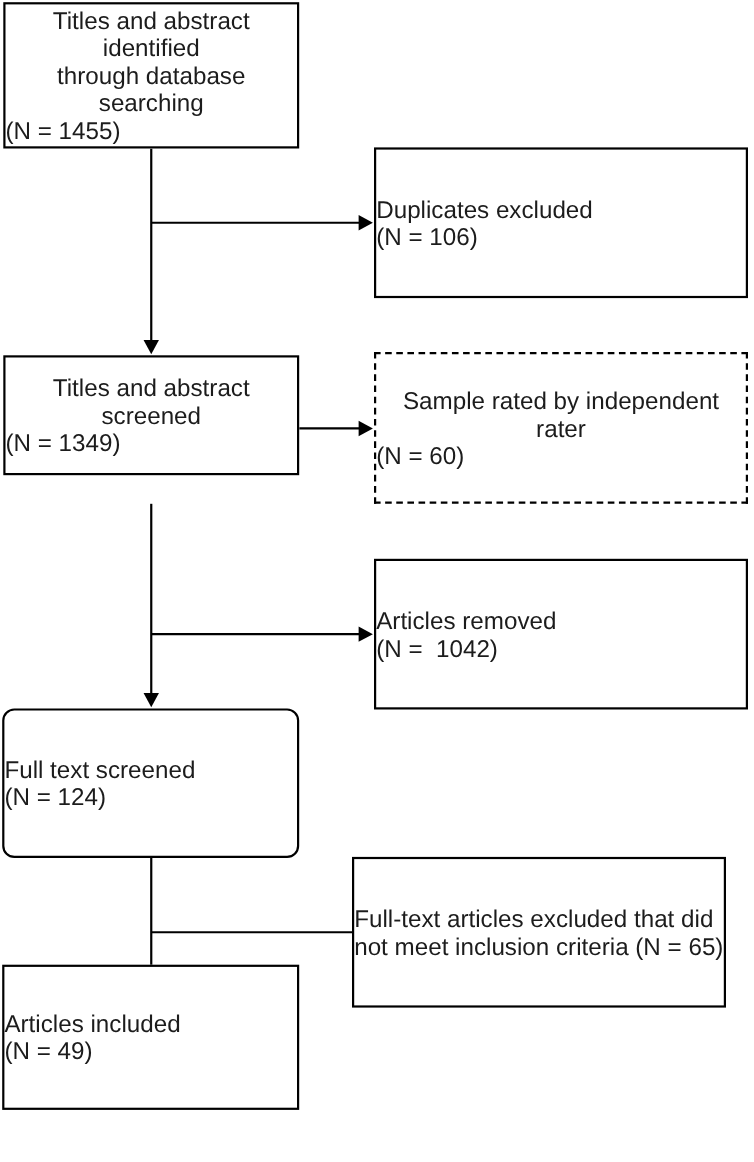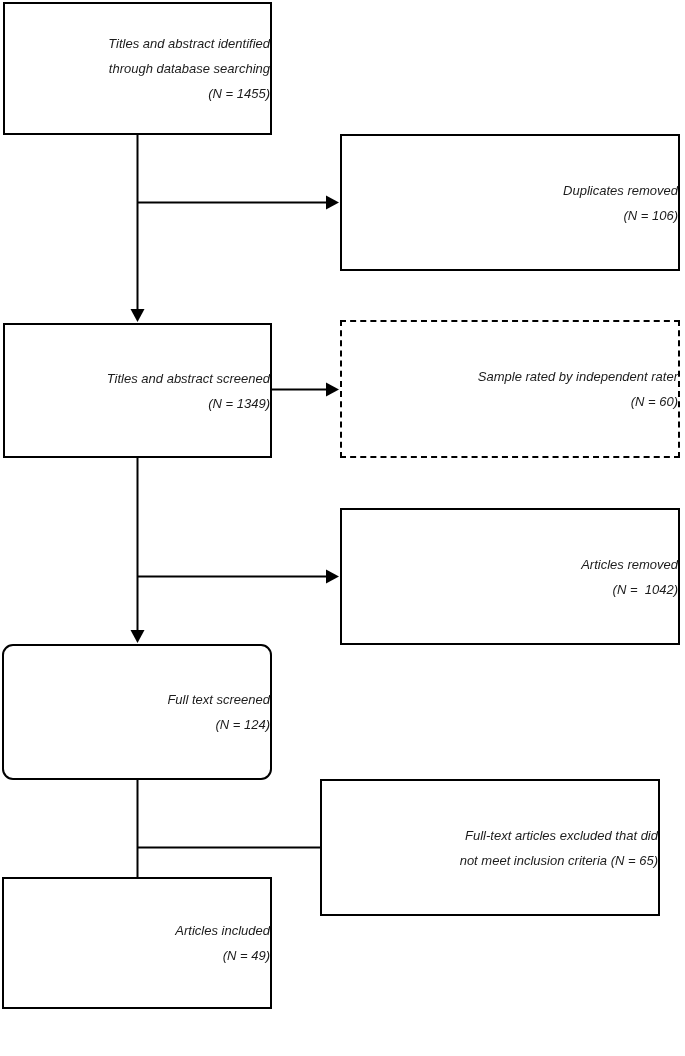--- a/index.html
+++ b/index.html
@@ -17,32 +17,31 @@
     width: 685px; height: 1056px;
   }
   .box {
     position: absolute;
     box-sizing: border-box;
     background: #ffffff;
     border: 2px solid #000000;
     display: flex;
     flex-direction: column;
     justify-content: center;
-    align-items: flex-end;
+    align-items: flex-start;
     text-align: center;
     color: #1c1c1c;
-    font-size: 13px;
+    font-size: 22px;
     line-height: 25px;
-    font-style: italic;
   }
   .box.dashed { border-style: dashed; }
   .box-line { white-space: pre-wrap; }
   #box-identified   { left: 3px;   top: 2px;   width: 269px; height: 133px; }
   #box-duplicates   { left: 340px; top: 134px; width: 340px; height: 137px; }
-  #box-screened     { left: 3px;   top: 323px; width: 269px; height: 135px; }
+  #box-screened     { left: 3px;   top: 323px; width: 269px; height: 109px; }
   #box-sample-rated { left: 340px; top: 320px; width: 340px; height: 138px; }
   #box-removed      { left: 340px; top: 508px; width: 340px; height: 137px; }
   #box-fulltext     { left: 2px;   top: 644px; width: 270px; height: 136px; border-radius: 11px; }
   #box-excluded     { left: 320px; top: 779px; width: 340px; height: 137px; }
   #box-included     { left: 2px;   top: 877px; width: 270px; height: 132px; }
 </style>
 </head>
 <body>
 
 <div class="canvas">
@@ -71,21 +70,21 @@
     <polygon points="339,847.5 326,840.5 326,854.5" fill="#000"></polygon>
   </svg>
 
   <div class="box" id="box-identified">
     <div class="box-line">Titles and abstract identified</div>
     <div class="box-line">through database searching</div>
     <div class="box-line">(N = 1455)</div>
   </div>
 
   <div class="box" id="box-duplicates">
-    <div class="box-line">Duplicates removed</div>
+    <div class="box-line">Duplicates excluded</div>
     <div class="box-line">(N = 106)</div>
   </div>
 
   <div class="box" id="box-screened">
     <div class="box-line">Titles and abstract screened</div>
     <div class="box-line">(N = 1349)</div>
   </div>
 
   <div class="box dashed" id="box-sample-rated">
     <div class="box-line">Sample rated by independent rater</div>

